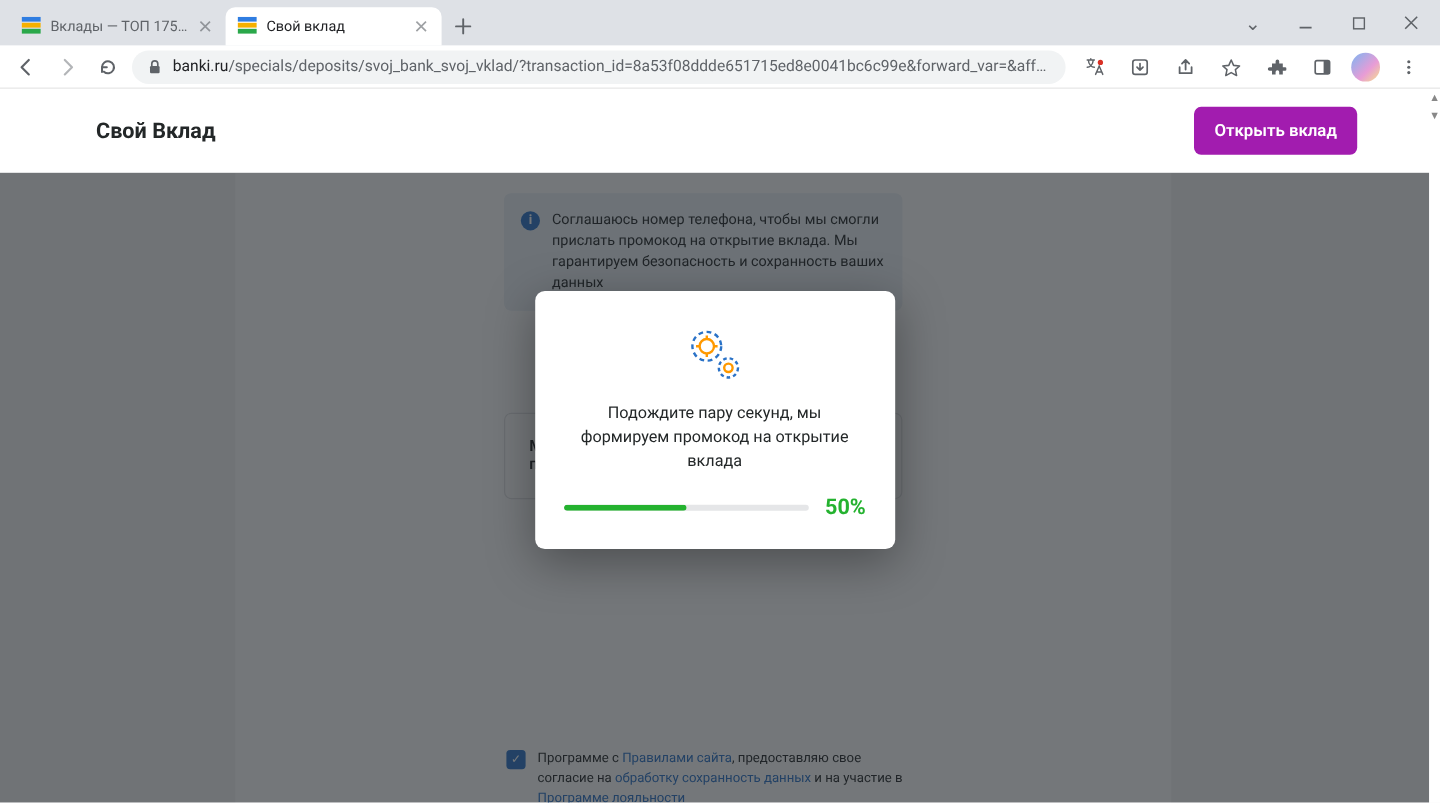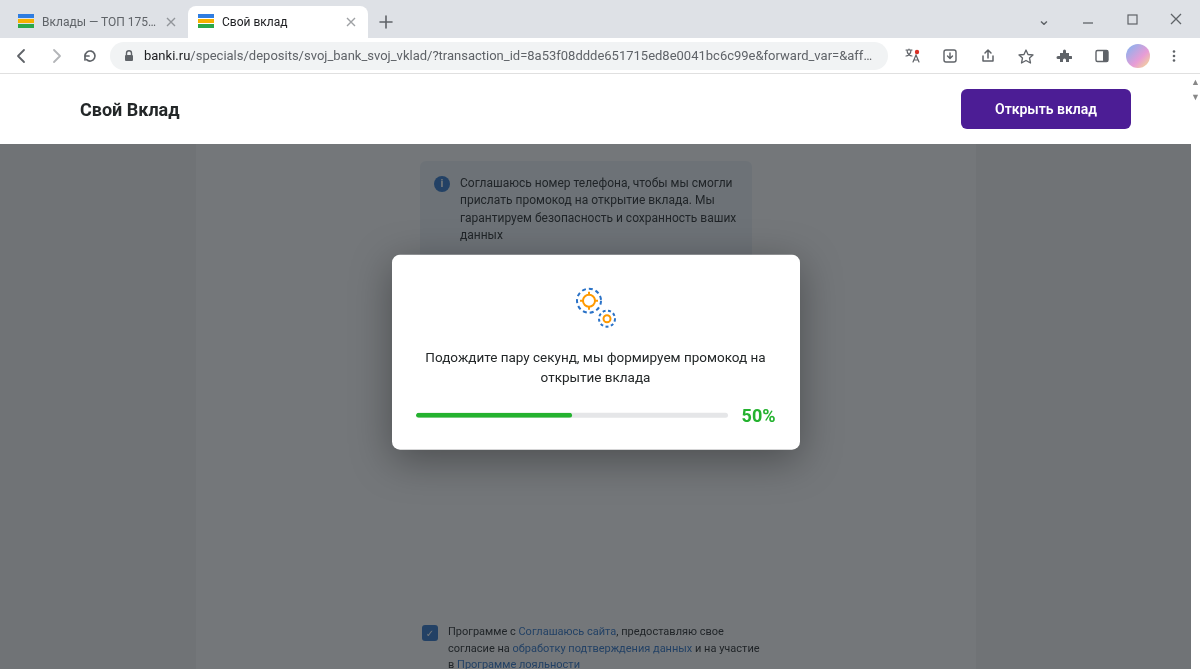--- a/index.html
+++ b/index.html
@@ -30,38 +30,38 @@
 
   
   .viewport { position: relative; width: 100%; height: calc(669px - 38px - 36px); background: #fff; display: flex; }
   .page-scroll { flex: 1; position: relative; overflow: hidden; }
   .scrollbar .sb-arrow { height: 15px; display: flex; align-items: center; justify-content: center; color: #888; font-size: 9px; }
   .scrollbar .sb-track { flex: 1; position: relative; }
   .scrollbar .sb-thumb { position: absolute; left: 2px; right: 2px; top: 34%; height: 44%; background: #c1c1c1; border-radius: 2px; }
 
   .site-header { height: 70px; background: #fff; display: flex; align-items: center; justify-content: space-between; padding: 0 60px 0 80px; position: relative; z-index: 2; }
   .site-title { font-size: 18px; font-weight: 700; color: #232728; }
-  .cta-btn { background: #4c1d95; color: #fff; font-size: 14px; font-weight: 600; border: none; border-radius: 6px; padding: 12px 34px; cursor: pointer; }
+  .cta-btn { background: #a21caf; color: #fff; font-size: 14px; font-weight: 600; border: none; border-radius: 6px; padding: 12px 17px; cursor: pointer; }
 
   .content-bg { position: absolute; left: 0; right: 0; top: 70px; bottom: 0; background: #f4f4f4; }
   .gray-card { position: absolute; left: 196px; top: 70px; width: 780px; bottom: 0; background: #fff; }
   .overlay-dim { position: absolute; left: 0; right: 0; top: 70px; bottom: 0; background: rgba(30, 35, 40, 0.62); z-index: 3; }
 
   .info-box { position: absolute; left: 420px; top: 87px; width: 332px; background: #ecf2f7; border-radius: 6px; padding: 14px 14px 14px 40px; font-size: 12px; line-height: 1.45; color: #232728; }
   .info-box .info-icon { position: absolute; left: 14px; top: 15px; width: 16px; height: 16px; border-radius: 50%; background: #2a72c7; color: #fff; display: flex; align-items: center; justify-content: center; font-size: 11px; font-weight: bold; }
 
   .sms-box { position: absolute; left: 420px; top: 270px; width: 332px; background: #fff; border: 1px solid #e2e3e5; border-radius: 6px; padding: 20px; font-size: 13px; font-weight: 600; color: #232728; }
 
   .checks { position: absolute; left: 422px; top: 550px; width: 338px; font-size: 11px; line-height: 1.5; color: #232728; }
   .check-row { display: flex; gap: 10px; margin-bottom: 10px; }
   .check-row .cb { width: 16px; height: 16px; border-radius: 3px; background: #2a72c7; flex-shrink: 0; display: flex; align-items: center; justify-content: center; color: #fff; font-size: 10px; margin-top: 1px; }
   .check-row a { color: #2a72c7; text-decoration: none; }
 
   
-  .modal { position: absolute; left: 50%; top: 50%; transform: translate(-50%, -60%); width: 408px; background: #fff; border-radius: 8px; box-shadow: 0 10px 40px rgba(0,0,0,.35); z-index: 5; padding: 26px 24px 24px 24px; text-align: center; }
+  .modal { position: absolute; left: 50%; top: 50%; transform: translate(-50%, -60%); width: 300px; background: #fff; border-radius: 8px; box-shadow: 0 10px 40px rgba(0,0,0,.35); z-index: 5; padding: 26px 24px 24px 24px; text-align: center; }
   .modal .gears { display: flex; justify-content: center; margin-bottom: 14px; }
   .modal .msg { font-size: 13.5px; color: #232728; line-height: 1.5; margin-bottom: 18px; }
   .modal .prog-row { display: flex; align-items: center; gap: 14px; }
   .modal .prog-track { flex: 1; height: 5px; background: #e5e6e8; border-radius: 3px; overflow: hidden; }
   .modal .prog-fill { height: 100%; background: #24b22f; border-radius: 3px; }
   .modal .prog-pct { font-size: 18px; font-weight: 700; color: #24b22f; }
 </style>
 </head>
 <body>
 
@@ -210,21 +210,21 @@
     </div>
 
     <div class="sms-box">
       <span>Мы отправим вам СМС с кодом подтверждения</span>
     </div>
 
     <div class="checks">
       <div class="check-row">
         <div class="cb">✓</div>
         <div>
-          <span>Программе с </span><a href="#">Соглашаюсь сайта</a><span>, предоставляю свое согласие на </span><a href="#">обработку подтверждения данных</a><span> и на участие в </span><a href="#">Программе лояльности</a>
+          <span>Программе с </span><a href="#">Правилами сайта</a><span>, предоставляю свое согласие на </span><a href="#">обработку сохранность данных</a><span> и на участие в </span><a href="#">Программе лояльности</a>
         </div>
       </div>
 
     </div>
 
     <div class="overlay-dim"></div>
 
     <div class="modal">
       <div class="gears">
         <svg width="58" height="52" viewBox="0 0 58 52">

